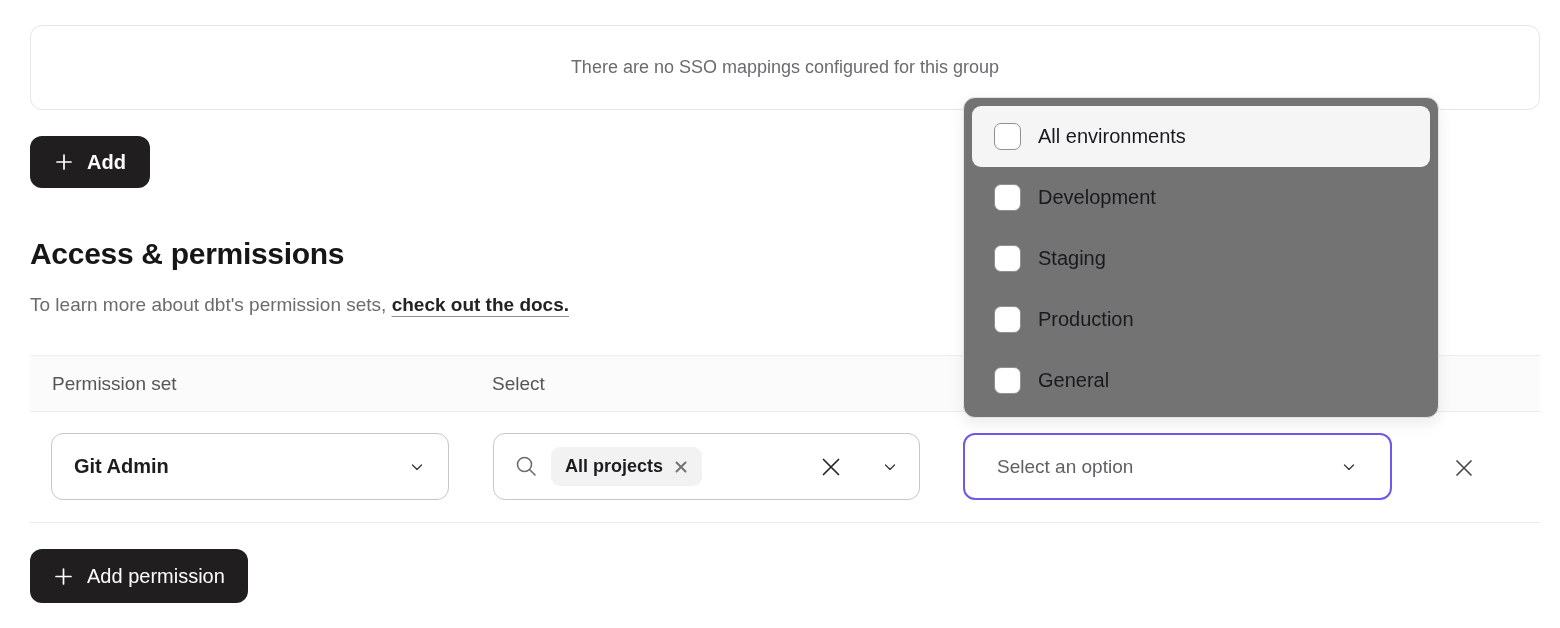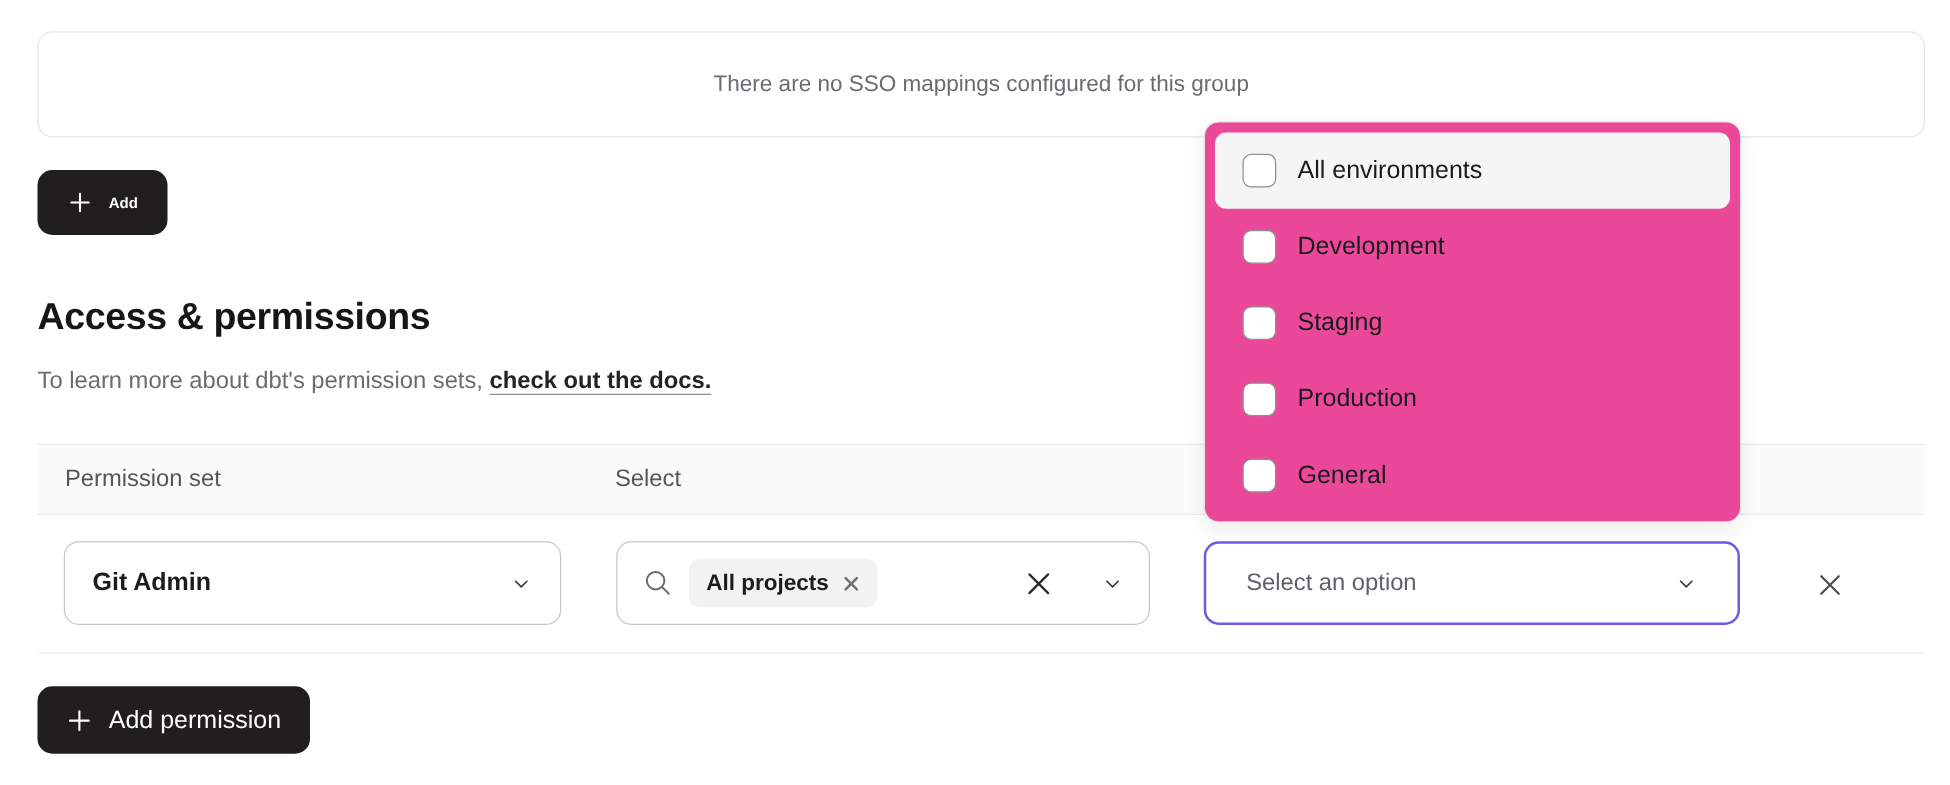--- a/index.html
+++ b/index.html
@@ -20,21 +20,21 @@
 
   
   .sso-box{position:absolute;left:30px;top:25px;width:1510px;height:85px;
     border:1px solid #e6e6e8;border-radius:12px;display:flex;align-items:center;justify-content:center;}
   .sso-box span{font-size:18px;color:var(--muted-text);}
 
   
   .btn-dark{display:inline-flex;align-items:center;gap:13px;background:var(--button-black);
     color:#fff;border:none;border-radius:12px;cursor:pointer;
     font-family:"Liberation Sans","DejaVu Sans",sans-serif;}
-  .btn-add{position:absolute;left:30px;top:136px;height:52px;padding:0 24px;font-size:12px;font-weight:700;}
+  .btn-add{position:absolute;left:30px;top:136px;height:52px;padding:0 24px;font-size:20px;font-weight:700;}
   .btn-add-permission{position:absolute;left:30px;top:549px;height:54px;padding:0 23px;font-size:20px;font-weight:400;}
   .plus-glyph{display:inline-flex;}
 
   
   .section-title{position:absolute;left:30px;top:237px;font-size:30px;font-weight:700;color:#161619;letter-spacing:-0.3px;}
   .section-subtitle{position:absolute;left:30px;top:294px;font-size:19px;color:var(--muted-text);}
   .docs-link{color:#232326;font-weight:700;text-decoration:underline;text-decoration-color:#8d8d90;text-underline-offset:5px;cursor:pointer;}
 
   
   .table-head{position:absolute;left:30px;top:355px;width:1510px;height:57px;background:#fbfbfb;
@@ -56,21 +56,21 @@
     height:39px;padding:0 14px;}
   .chip .chip-label{font-size:18px;font-weight:700;color:var(--dark-text);white-space:nowrap;}
   .icon-btn{display:inline-flex;align-items:center;justify-content:center;background:none;border:none;cursor:pointer;padding:0;}
 
   .environment-select{left:963px;width:429px;border:2px solid var(--accent-purple);padding:0 32px;}
   .environment-select .placeholder{font-size:19px;color:#606066;font-weight:500;}
 
   .row-remove{position:absolute;left:1450px;top:454px;width:28px;height:28px;}
 
   
-  .dropdown{position:absolute;left:963px;top:97px;width:430px;height:321px;background:#ec4899;
+  .dropdown{position:absolute;left:963px;top:97px;width:476px;height:321px;background:#737373;
     border:1px solid #e3e3e6;border-radius:12px;box-shadow:0 6px 16px rgba(0,0,0,.08);padding:8px;z-index:5;}
   .option{height:61px;border-radius:9px;display:flex;align-items:center;gap:17px;padding-left:22px;cursor:pointer;}
   .option.highlighted{background:var(--highlight-bg);}
   .checkbox{width:27px;height:27px;border:1.5px solid #8f8f94;border-radius:7px;background:#fff;flex:0 0 auto;}
   .option-label{font-size:20px;color:#1a1a1d;}
 
   svg{display:block;}
 </style>
 </head>
 <body>

